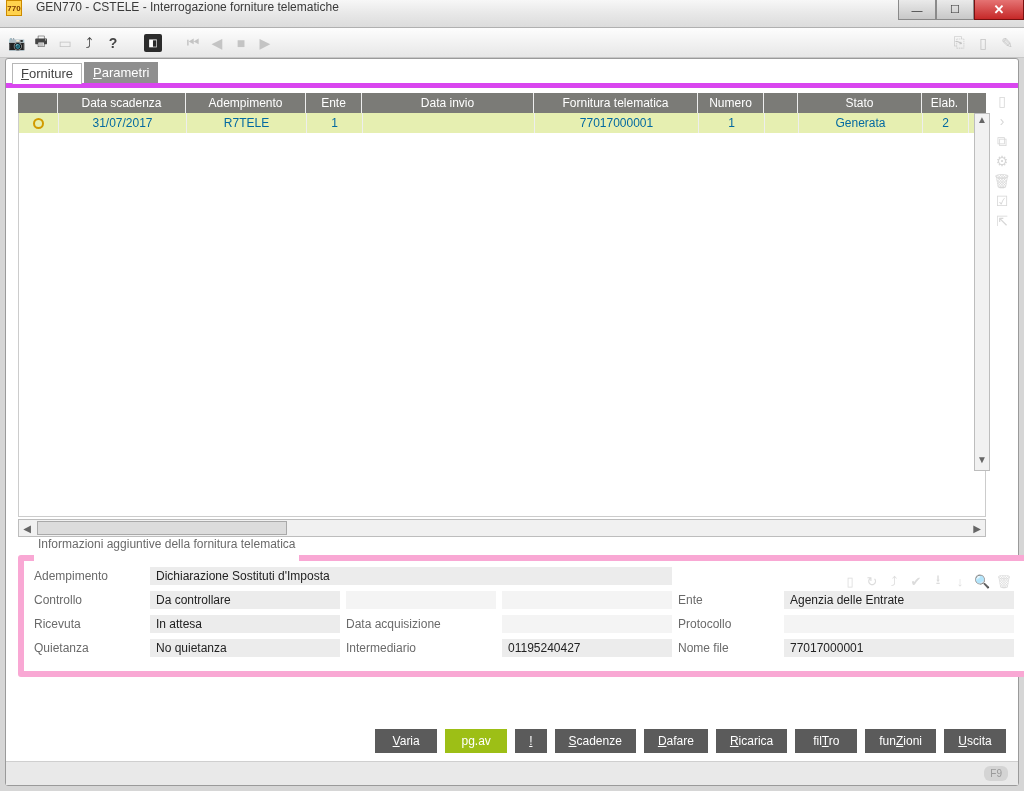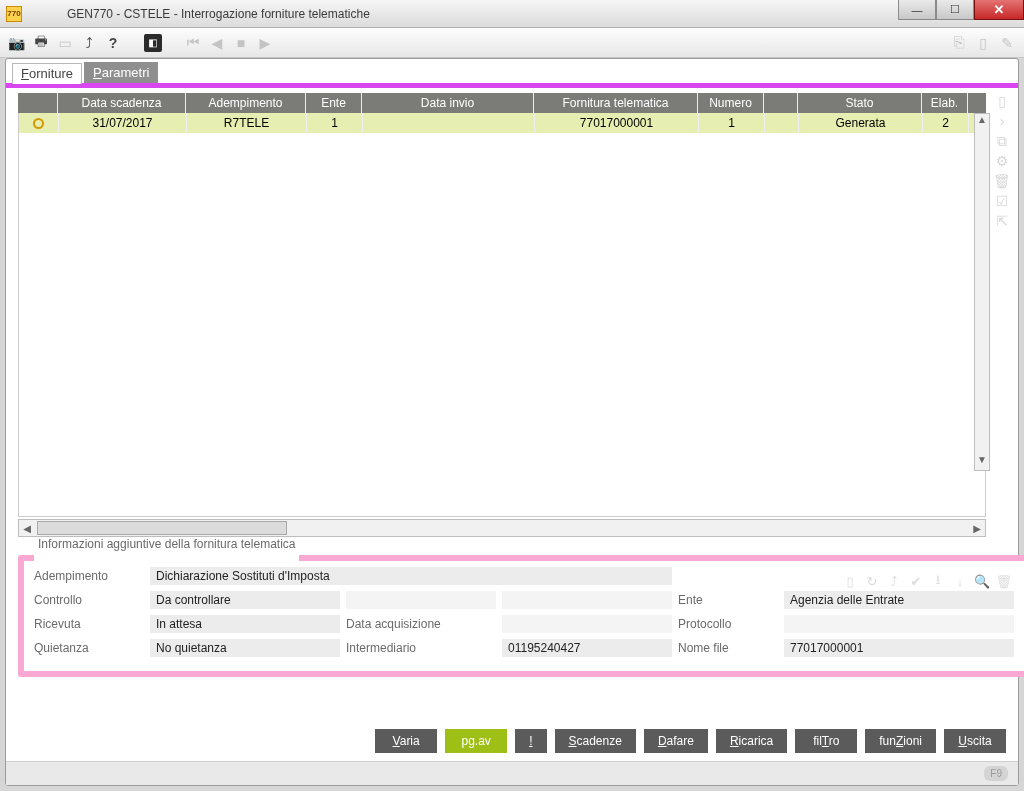--- a/index.html
+++ b/index.html
@@ -3,23 +3,22 @@
 <meta charset="utf-8">
 <style>
   * { box-sizing: border-box; margin: 0; padding: 0; font-family: "Segoe UI", Tahoma, sans-serif; }
   body { background: #d6d6d6; width: 1024px; height: 791px; overflow: hidden; position: relative; }
 
   
   .titlebar {
     height: 28px;
     background: linear-gradient(to bottom, #f7f7f7 0%, #e8e8e8 50%, #dcdcdc 100%);
     border-bottom: 1px solid #b0b0b0;
-    display: flex; align-items: center; padding-left: 6px;
+    display: flex; padding-left: 6px;
     position: relative;
-    gap: 31px;
   }
   .titlebar .appicon {
     width: 16px; height: 16px; background: #ffd24d; border: 1px solid #cc8a00;
     font-size: 8px; color: #7a3b00; display:flex; align-items:center; justify-content:center;
     font-weight:bold; margin-right:6px;
   }
   .titlebar .title { font-size: 12px; color: #3a3a3a; margin-left: 8px; }
   .winbtns { position: absolute; right: 0; top: 0; display: flex; }
   .winbtn {
     width: 38px; height: 20px; margin-top:0;
@@ -51,21 +50,21 @@
   .tab { padding:2px 8px 3px; background:#efefef; color:#444; border:1px solid #c9c9c9; border-bottom:none; }
   .tab.active { background:#fff; border-color:#b7b7b7; position:relative; top:1px; }
   .tab .ul { text-decoration: underline; }
   .tab.inactive { background:#8f8f8f; color:#fff; border-color:#8f8f8f; }
 
   
   .gridwrap { position:absolute; left:12px; right:32px; top:34px; height:444px; }
   .gridhead { display:flex; background:#7b7b77; color:#fff; font-size:12px; height:20px; }
   .gh { border-right:1px solid #eee; display:flex; align-items:center; justify-content:center; padding:0 4px; }
   .gridbody { background:#fff; height:404px; border:1px solid #ccc; border-top:none; overflow:hidden; }
-  .row { display:flex; height:20px; font-size:12px; color:#000000; }
+  .row { display:flex; height:20px; font-size:12px; color:#0369a1; }
   .row.sel { background:#e6efb1; }
   .cell { border-right:1px solid #eee; display:flex; align-items:center; justify-content:center; padding:0 4px; }
   .cell.ind { justify-content:center; }
   .circle { width:11px; height:11px; border:2px solid #d19a00; border-radius:50%; }
 
   .col-ind { width:40px; }
   .col-date { width:128px; }
   .col-ad  { width:120px; }
   .col-ente{ width:56px; }
   .col-inv { width:172px; }

